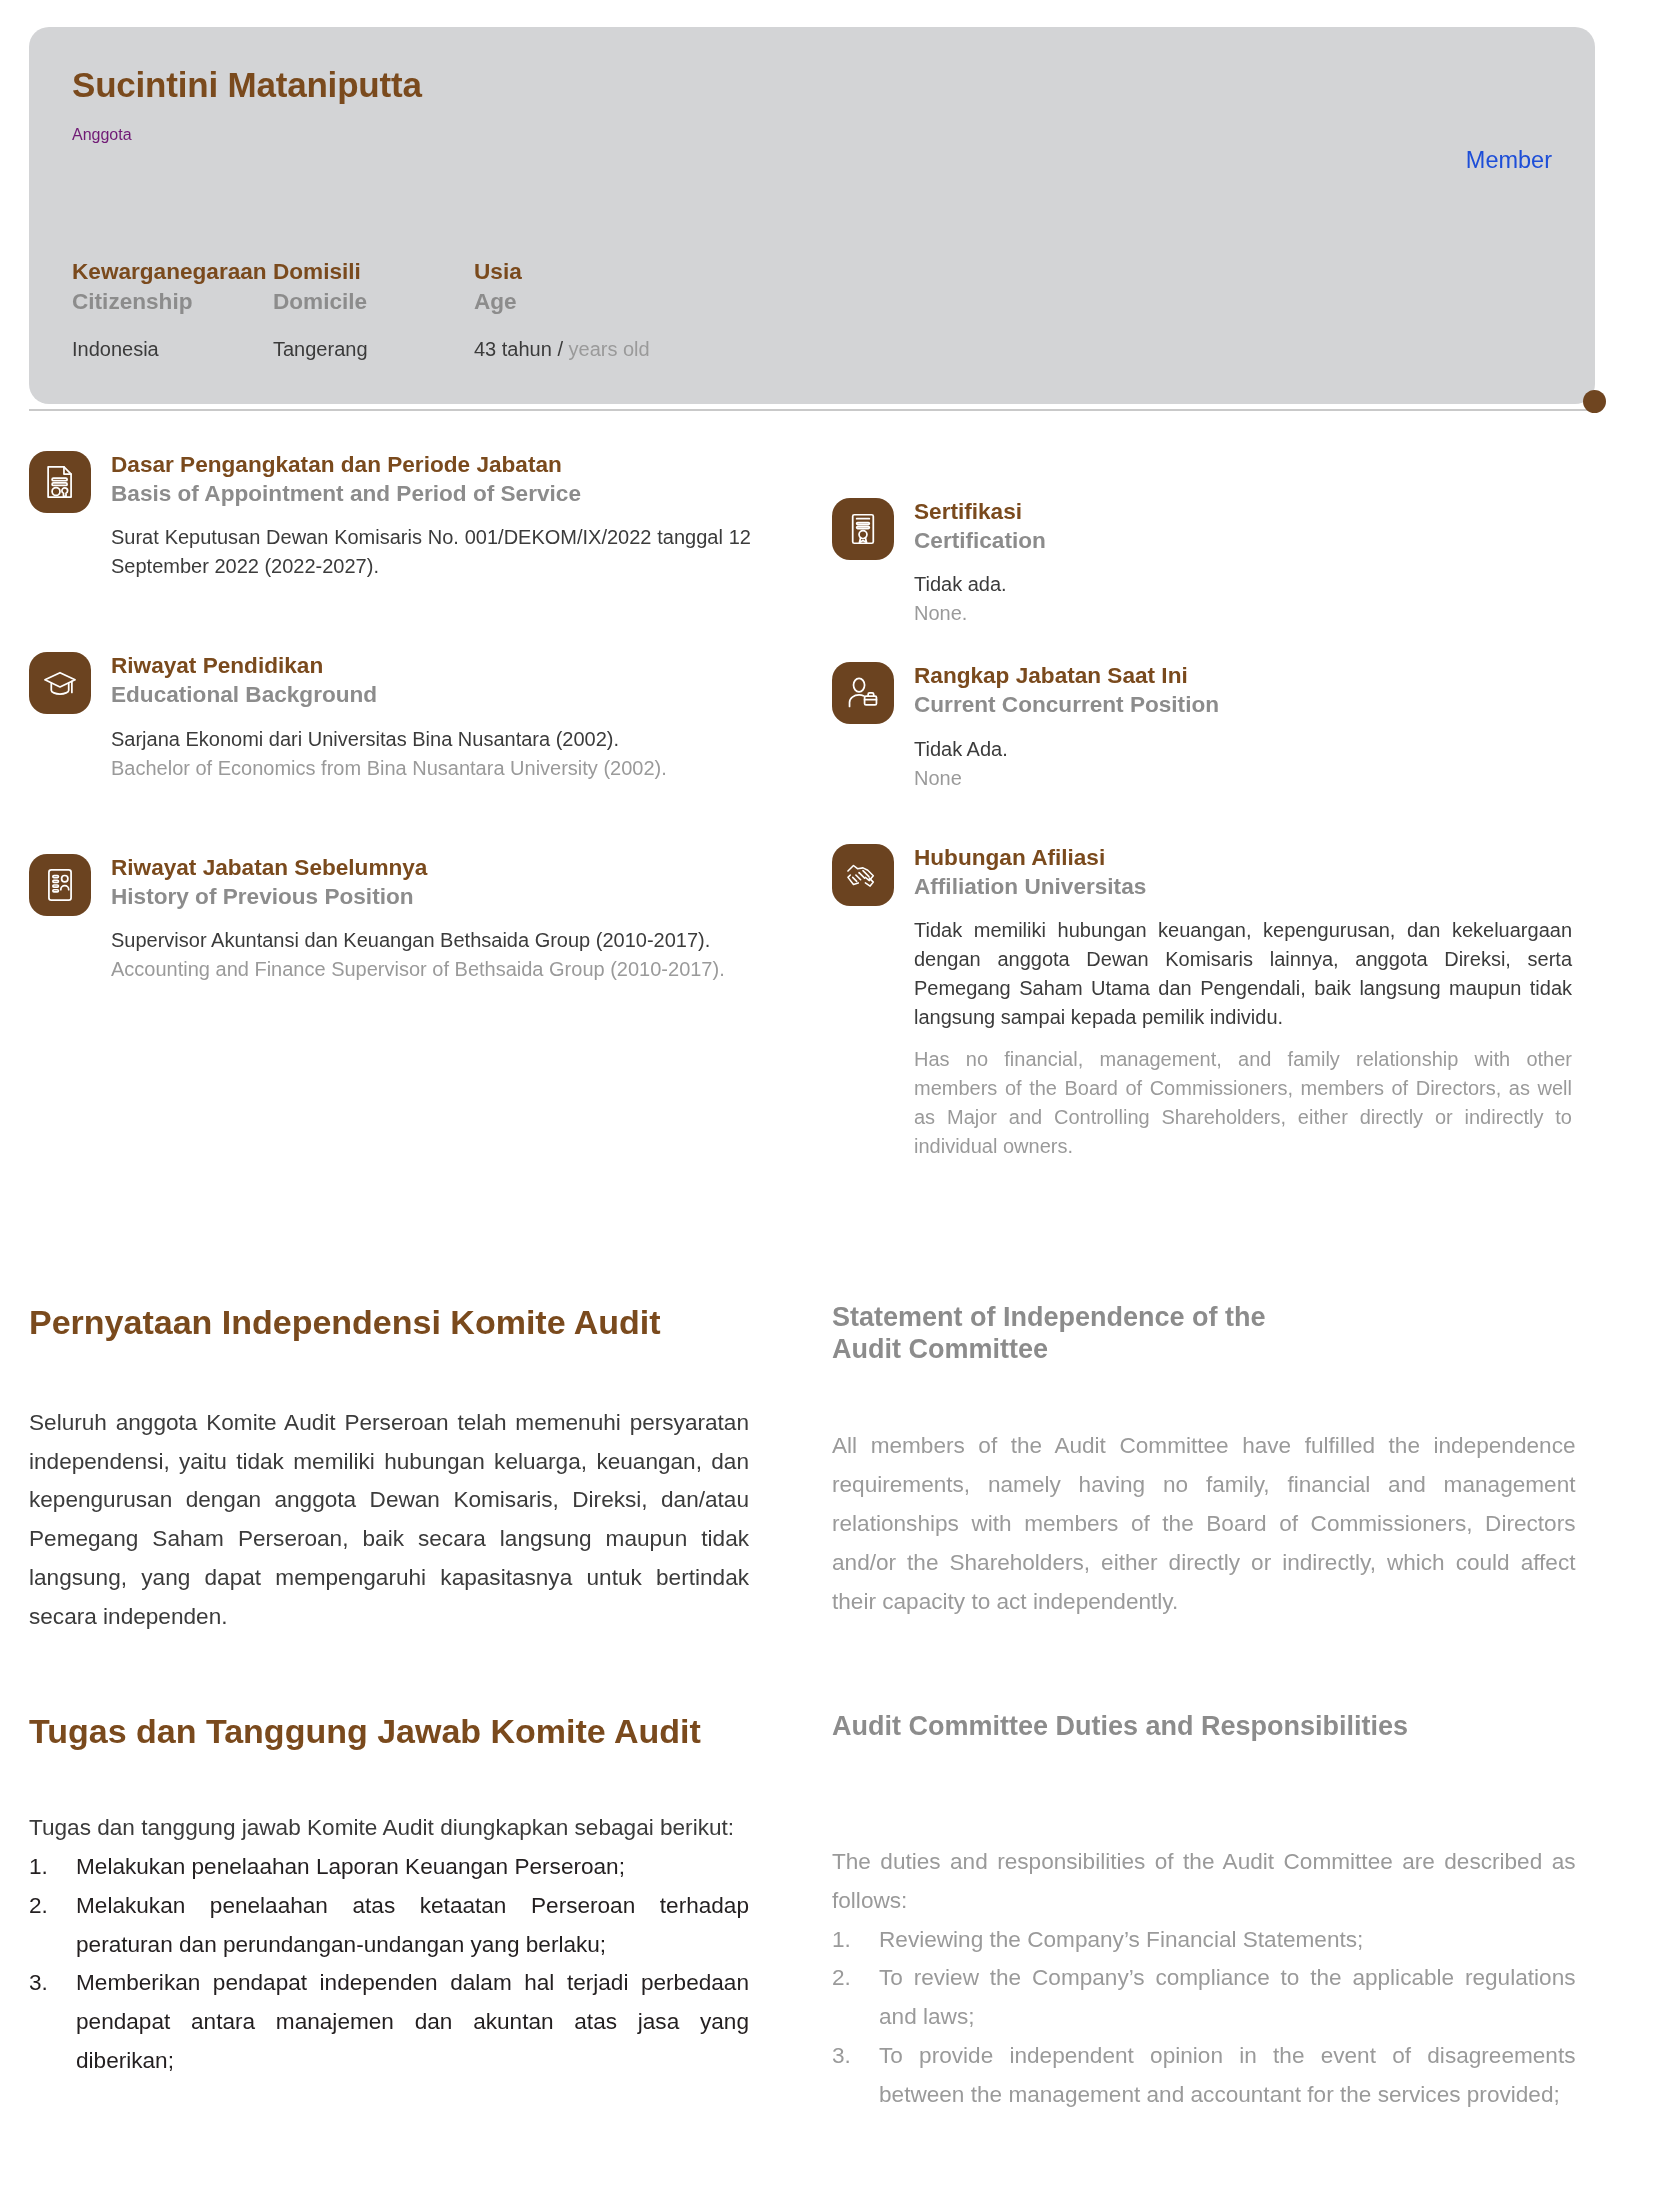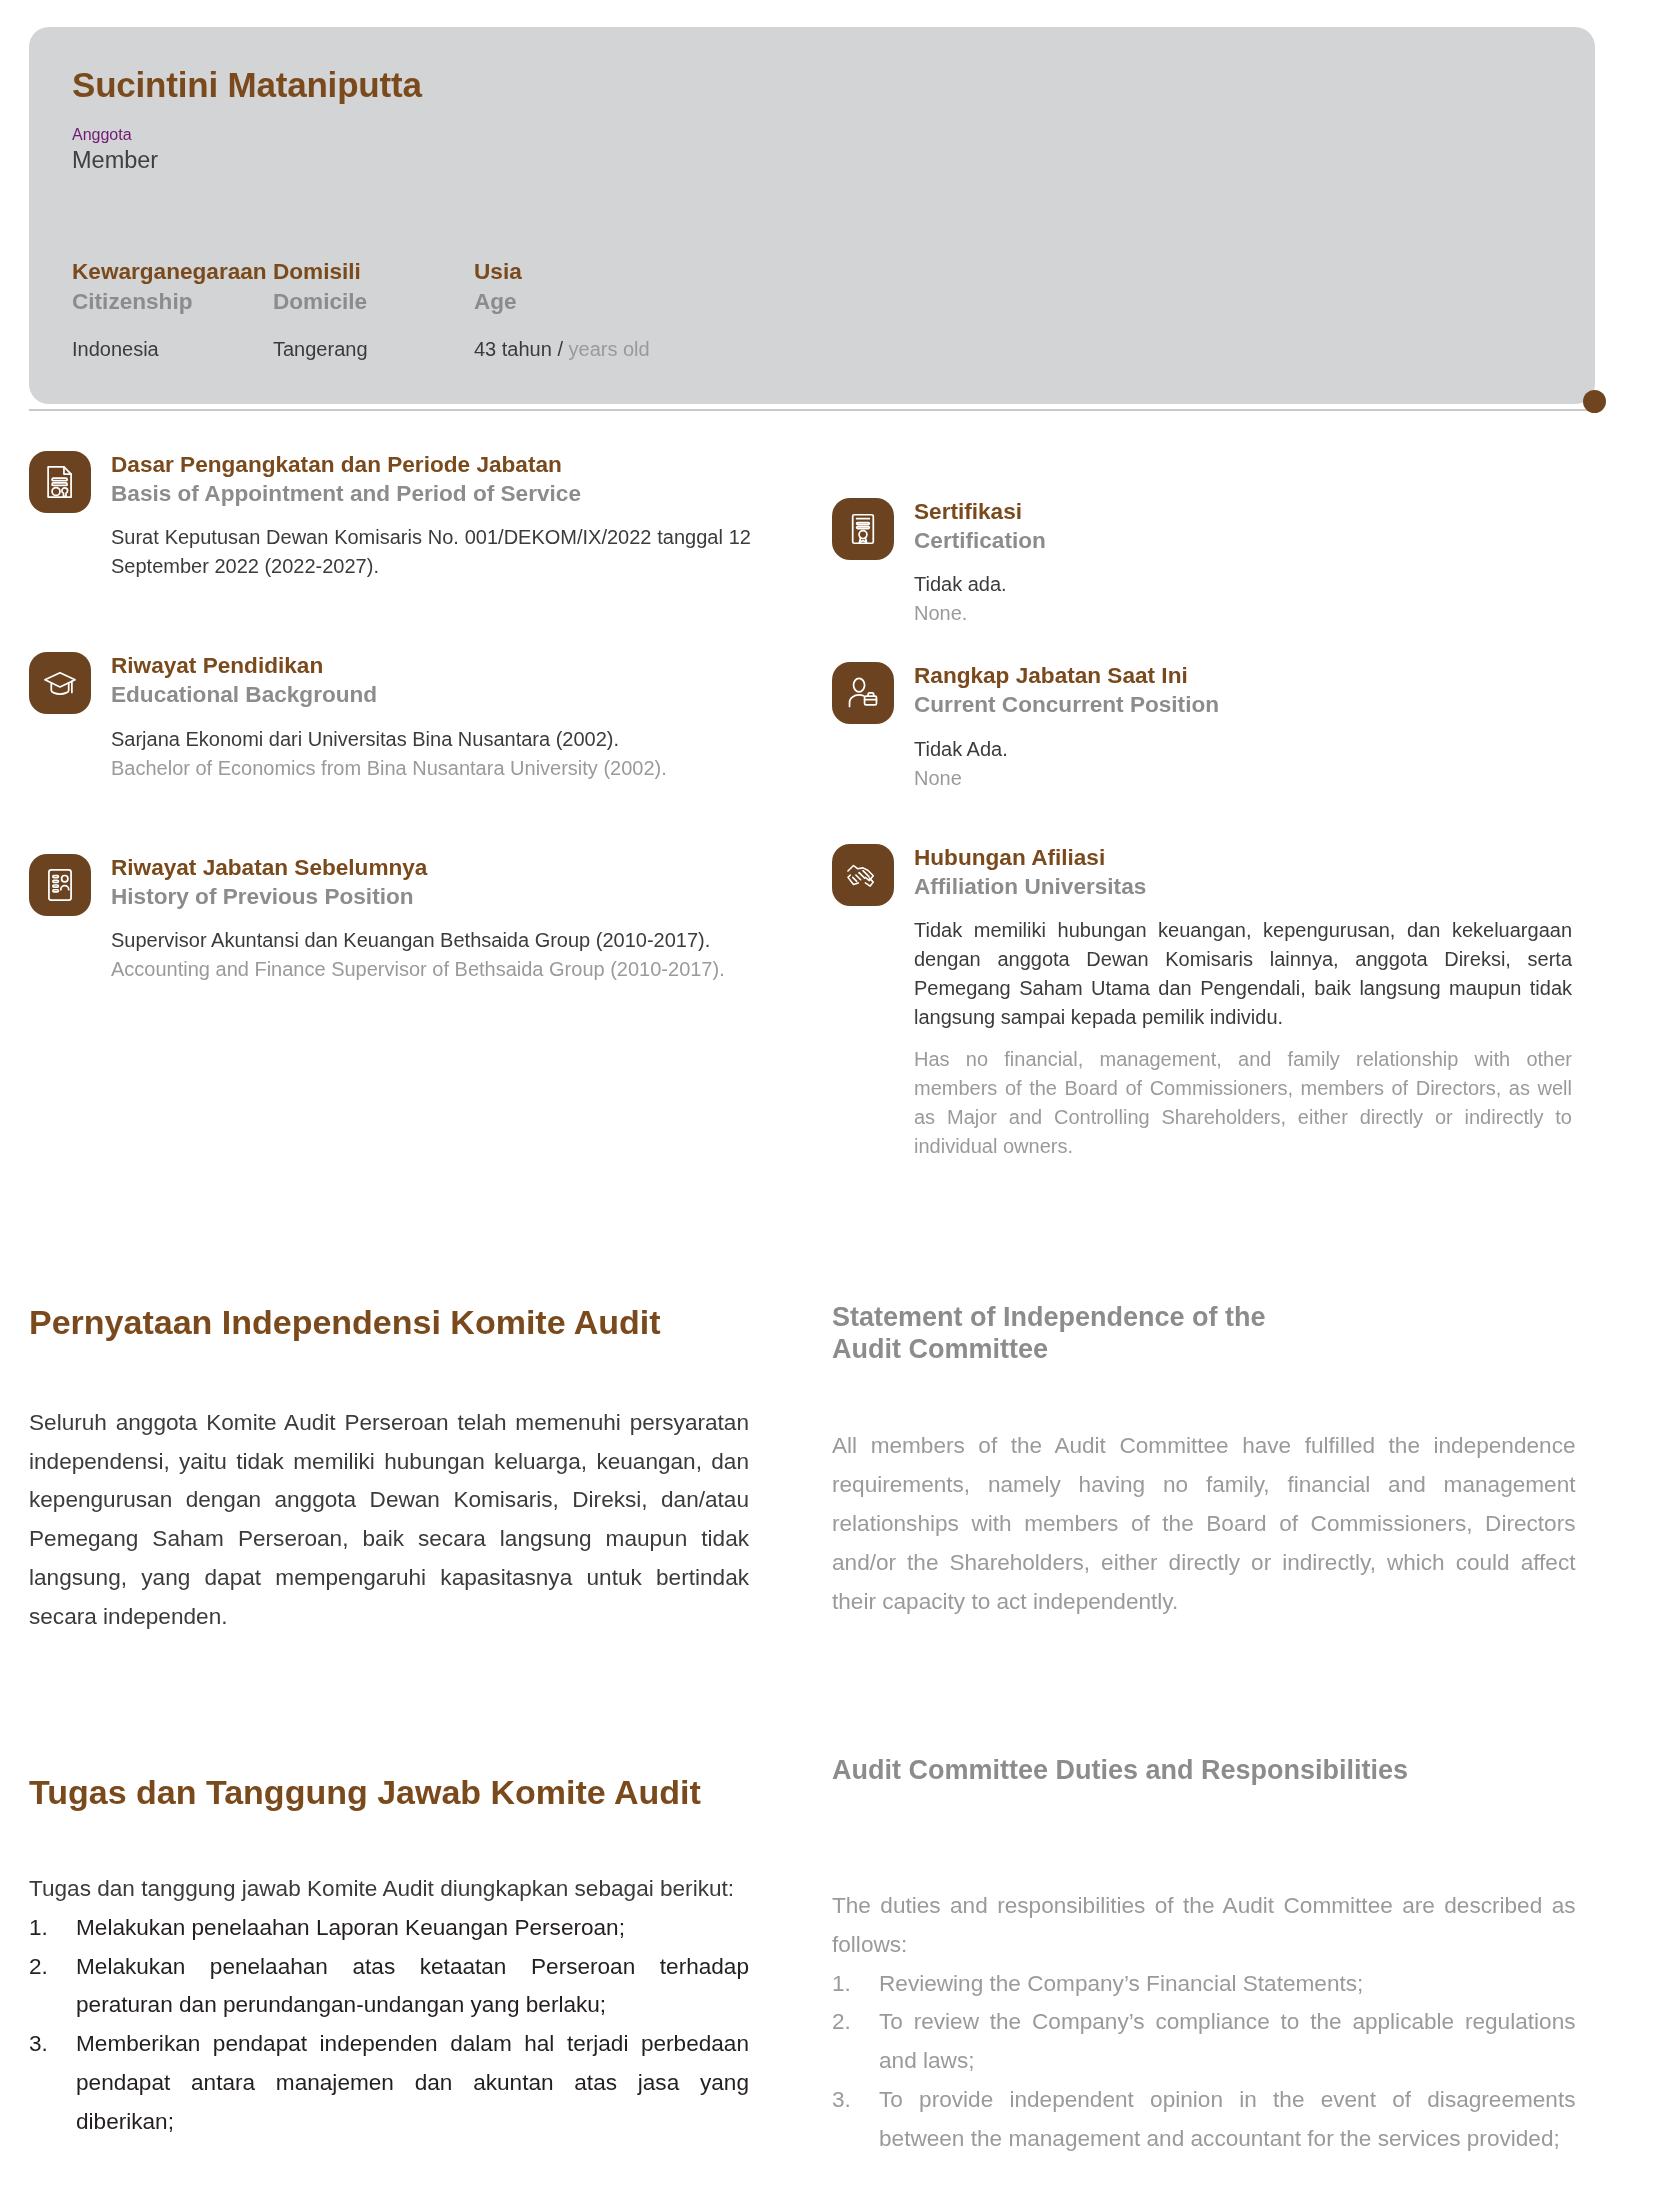--- a/index.html
+++ b/index.html
@@ -47,22 +47,23 @@
   }
 
   .profile-role-id {
     font-size: 16px;
     color: #701a75;
     line-height: 1.32;
   }
 
   .profile-role-en {
     font-size: 23.5px;
-    color: #404040;
+    color: #1d4ed8;
     line-height: 1.32;
+    text-align: right;
   }
 
   .profile-facts {
     display: flex;
     margin-top: 43px;
   }
 
   .fact-col { }
   .fact-col.c1 { width: 201px; }
   .fact-col.c2 { width: 201px; }
@@ -392,21 +393,21 @@
         <div class="btitle-id">Pernyataan Independensi Komite Audit</div>
         <div class="bbody">Seluruh anggota Komite Audit Perseroan telah memenuhi persyaratan independensi, yaitu tidak memiliki hubungan keluarga, keuangan, dan kepengurusan dengan anggota Dewan Komisaris, Direksi, dan/atau Pemegang Saham Perseroan, baik secara langsung maupun tidak langsung, yang dapat mempengaruhi kapasitasnya untuk bertindak secara independen.</div>
       </div>
       <div class="bcol right">
         <div class="btitle-en" style="white-space:pre-line;">Statement of Independence of the
 Audit Committee</div>
         <div class="bbody en">All members of the Audit Committee have fulfilled the independence requirements, namely having no family, financial and management relationships with members of the Board of Commissioners, Directors and/or the Shareholders, either directly or indirectly, which could affect their capacity to act independently.</div>
       </div>
     </div>
 
-    <div class="bsec" style="margin-top:118px;align-items:center;">
+    <div class="bsec" style="margin-top:74px;">
       <div class="bcol left">
         <div class="btitle-id">Tugas dan Tanggung Jawab Komite Audit</div>
         <div class="bbody" style="margin-top:58px;">Tugas dan tanggung jawab Komite Audit diungkapkan sebagai berikut:</div>
         <ul class="numlist">
           <li>
             <span class="num">1.</span>
             <span class="txt lastline">Melakukan penelaahan Laporan Keuangan Perseroan;</span>
           </li>
           <li>
             <span class="num">2.</span>

